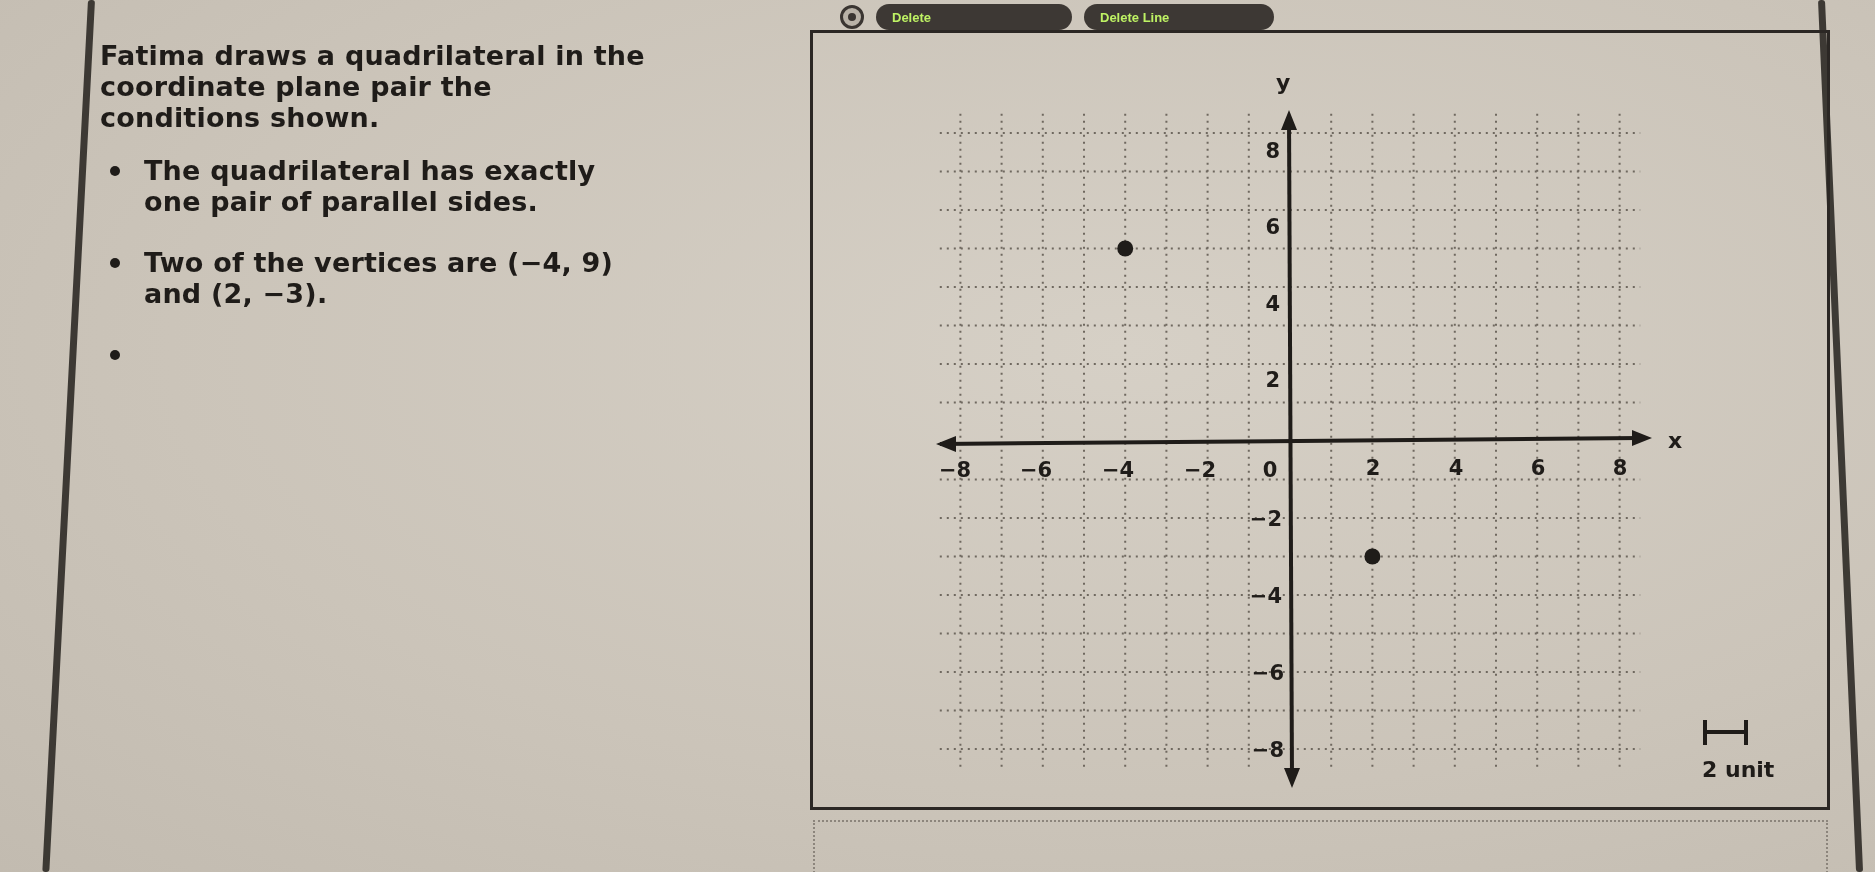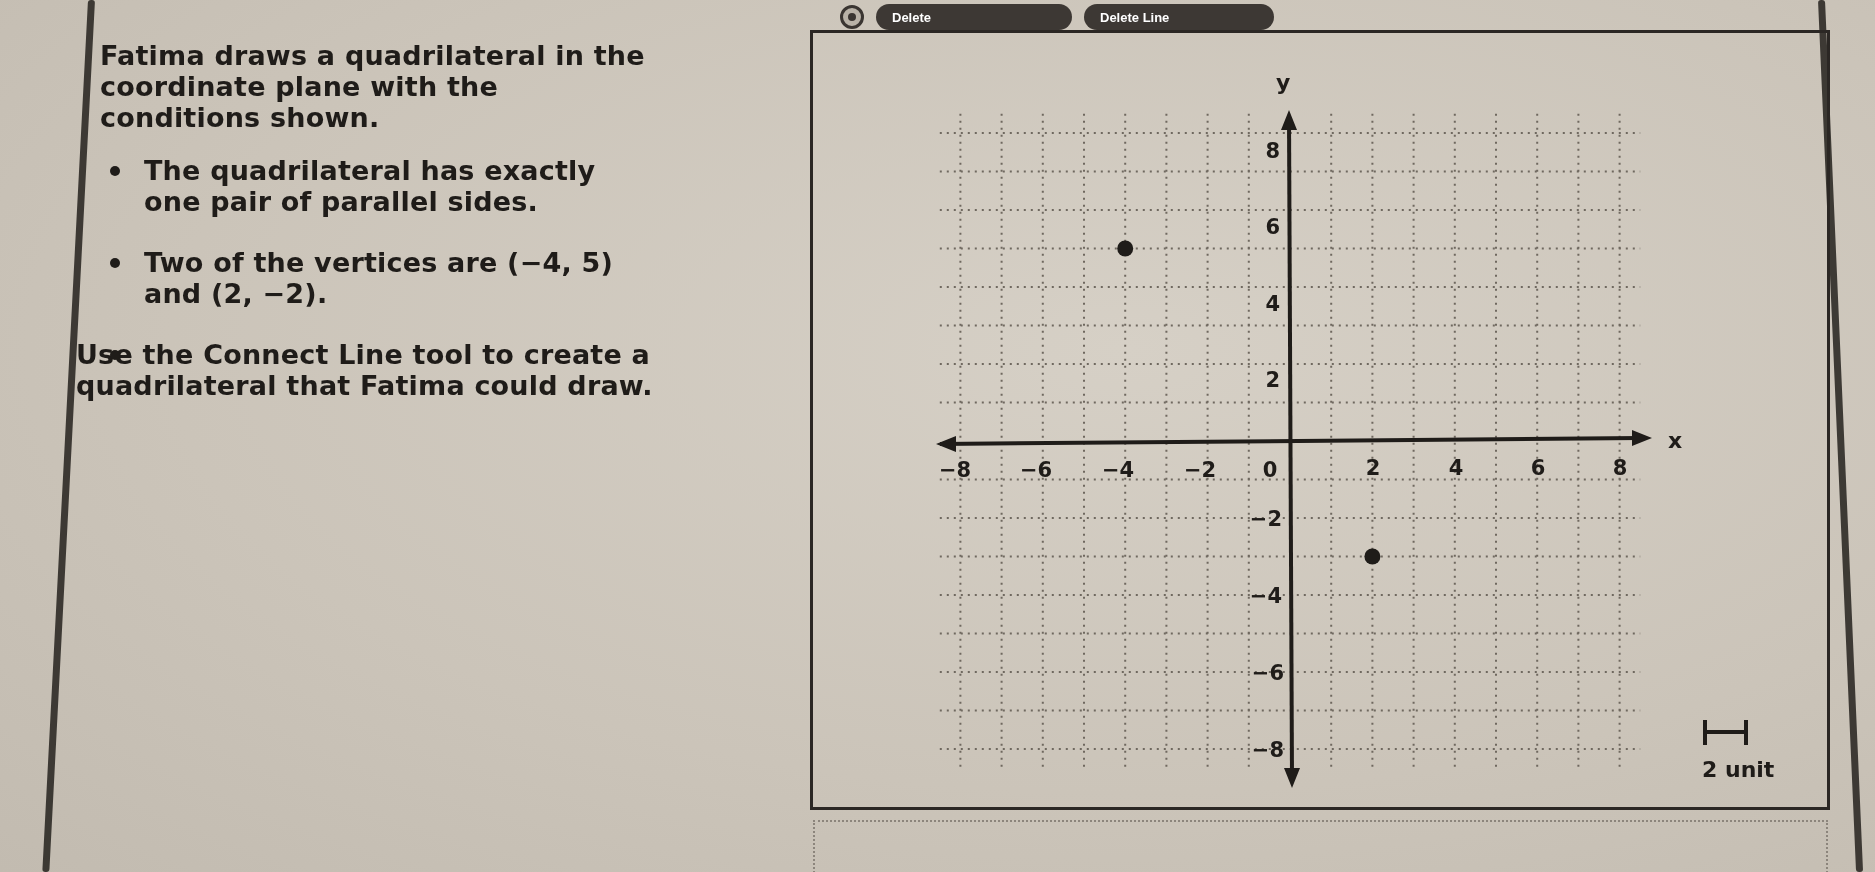--- a/index.html
+++ b/index.html
@@ -37,21 +37,21 @@
 
   .toolbar { position:absolute; left:840px; top:3px; height:28px; display:flex; align-items:center; gap:12px; }
   .tool-circle {
     width:24px; height:24px; border-radius:50%; border:3px solid #3a3531;
     box-sizing:border-box; display:flex; align-items:center; justify-content:center;
     background:#b9b2a7;
   }
   .tool-circle span { width:8px; height:8px; background:#3a3531; border-radius:50%; }
   .tool-btn {
     height:26px; border-radius:14px; background:#3d3834;
-    color:#ffffff; font-size:13px; font-weight:bold;
+    color:#bef264; font-size:13px; font-weight:bold;
     display:flex; align-items:center; padding:0 16px; box-sizing:border-box;
     border:none;
   }
   .tool-btn.delete { width:196px; }
   .tool-btn.connect { width:190px; justify-content:flex-start; }
 
   .graph-frame {
     position:absolute; left:810px; top:30px; width:1020px; height:780px;
     border:3px solid #2b2724; box-sizing:border-box; background:transparent;
   }
@@ -66,35 +66,34 @@
     position:absolute; left:1702px; top:757px; font-weight:bold; font-size:22px;
   }
 </style>
 </head>
 <body>
 
 <div class="page-edge-left"></div>
 <div class="page-edge-right"></div>
 
 <div class="question">
-  <p>Fatima draws a quadrilateral in the coordinate plane with the conditions shown.</p>
+  <p>Fatima draws a quadrilateral in the coordinate plane pair the conditions shown.</p>
   <ul class="conditions">
     <li>
       <span class="bullet"></span>
       <span>The quadrilateral has exactly one pair of parallel sides.</span>
     </li>
     <li>
       <span class="bullet"></span>
-      <span>Two of the vertices are (−4, 5) and (2, −2).</span>
+      <span>Two of the vertices are (−4, 9) and (2, −3).</span>
     </li>
     <li>
       <span class="bullet"></span>
     </li>
   </ul>
-  <p class="instruction">Use the Connect Line tool to create a quadrilateral that Fatima could draw.</p>
 </div>
 
 <div class="toolbar">
   <div class="tool-circle">
       <span></span>
     </div>
   <button class="tool-btn delete">Delete</button>
   <button class="tool-btn connect">Delete Line</button>
 </div>
 

